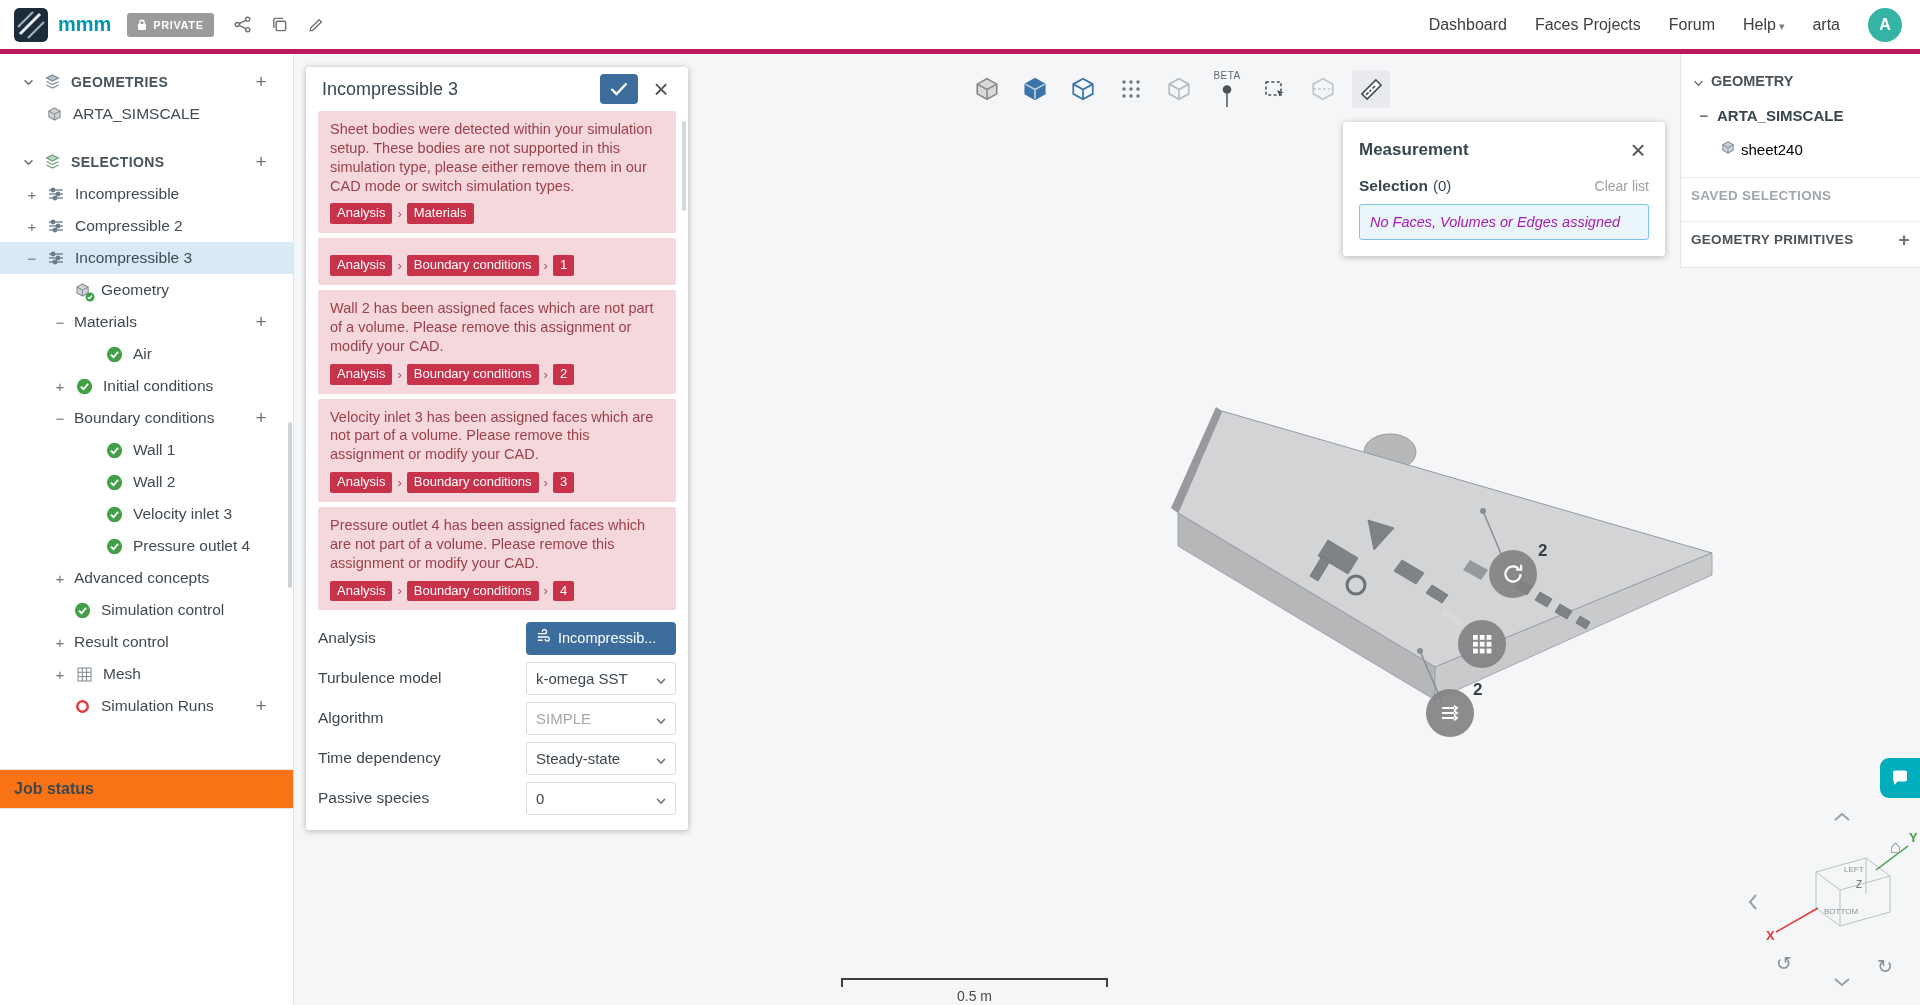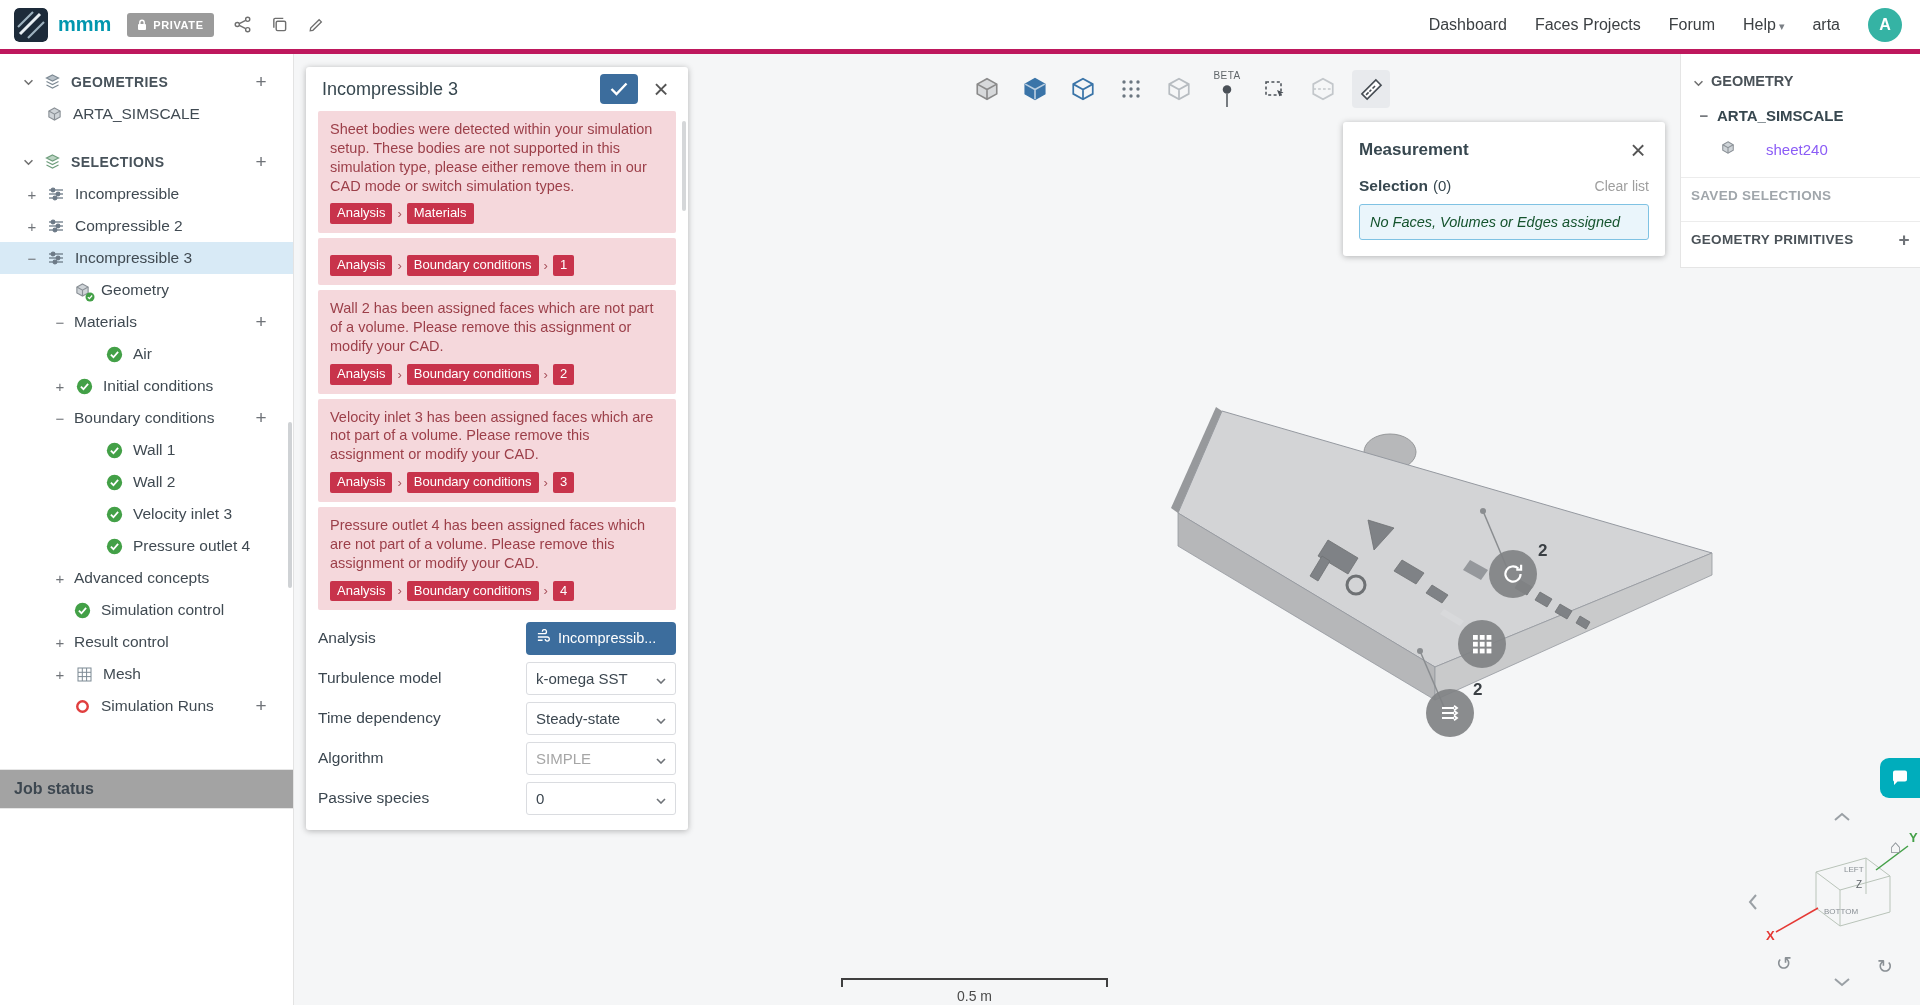--- a/index.html
+++ b/index.html
@@ -32,21 +32,21 @@
   .trow.tsel{background:#d8eaf6;}
   .thead .tlabel{font-size:14px;font-weight:bold;color:#47525a;letter-spacing:.4px;}
   .exp{width:16px;margin-right:6px;text-align:center;color:#6f7378;font-size:15px;line-height:1;flex:none;display:flex;align-items:center;justify-content:center;}
   .ticon{width:20px;margin-right:9px;flex:none;display:flex;align-items:center;justify-content:center;}
   .tlabel{overflow:hidden;text-overflow:ellipsis;}
   .tadd{margin-left:auto;margin-right:14px;width:20px;text-align:center;font-size:19px;color:#6f7378;cursor:pointer;flex:none;}
   .gc{position:relative;display:flex;}
   .gcheck{position:absolute;right:-5px;bottom:-4px;display:flex;}
   .job-status{position:absolute;left:0;right:0;top:715px;height:38px;border-top:1px solid #e6e6e6;
     border-bottom:1px solid #e6e6e6;display:flex;align-items:center;padding-left:14px;
-    font-size:16px;font-weight:bold;color:#3d4750;background:#a3a3a3;}
+    font-size:16px;font-weight:bold;color:#3d4750;background:#f97316;}
   .sb-scroll{position:absolute;right:1px;top:368px;width:4px;height:166px;background:#cfd2d5;border-radius:2px;}
   
   .viewport{position:absolute;left:294px;top:54px;right:0;bottom:0;background:#f5f6f7;z-index:1;}
   .model-svg{position:absolute;left:0;top:0;}
   .vbadge{position:absolute;width:48px;height:48px;border-radius:50%;background:rgba(128,130,132,.92);
     display:flex;align-items:center;justify-content:center;cursor:pointer;z-index:3;}
   .vcount{position:absolute;font-size:17px;font-weight:bold;color:#3a3f44;z-index:3;}
   .scalebar{position:absolute;left:547px;top:924px;width:267px;border-top:2px solid #3f3f3f;height:7px;}
   .scalebar:before,.scalebar:after{content:"";position:absolute;top:0;width:2px;height:7px;background:#3f3f3f;}
   .scalebar:before{left:0;} .scalebar:after{right:0;}
@@ -88,28 +88,28 @@
   
   .mpanel{position:absolute;left:1343px;top:122px;width:322px;background:#fff;border-radius:3px;
     box-shadow:0 1px 6px rgba(0,0,0,.28);z-index:25;padding-bottom:16px;}
   .mp-head{display:flex;align-items:center;padding:13px 12px 8px 16px;}
   .mp-title{flex:1;font-size:17px;font-weight:600;color:#37474f;}
   .mp-row{display:flex;align-items:baseline;padding:4px 16px 9px;}
   .mp-sel{font-size:15.5px;font-weight:bold;color:#37474f;}
   .mp-count{font-size:15px;color:#37474f;margin-left:5px;}
   .mp-clear{margin-left:auto;font-size:14px;color:#9e9e9e;cursor:pointer;}
   .mp-input{margin:0 16px;height:36px;border:1px solid #7fc2e3;background:#eaf5fb;border-radius:3px;
-    display:flex;align-items:center;padding:0 10px;font-style:italic;font-size:14.5px;color:#14532d;box-sizing:border-box;}
+    display:flex;align-items:center;padding:0 10px;font-style:italic;font-size:14.5px;color:#a21caf;box-sizing:border-box;}
   
   .rpanel{position:absolute;left:1680px;top:54px;right:0;background:#fff;border-left:1px solid #e5e5e5;
     border-bottom:1px solid #e5e5e5;z-index:20;padding:10px 0 10px;box-sizing:border-box;}
   .rp-row{height:34px;display:flex;align-items:center;padding:0 10px;font-size:15px;color:#3c4750;box-sizing:border-box;}
   .rp-head{font-size:14.5px;font-weight:bold;color:#4a5258;}
   .rp-sub{padding-left:16px;font-weight:600;color:#37474f;}
-  .rp-leaf{padding-left:40px;color:#8b5cf6;gap:25px;}
+  .rp-leaf{padding-left:40px;color:#000000;}
   .rp-sect{font-size:13.5px;font-weight:bold;letter-spacing:.3px;border-top:1px solid #ececec;height:36px;}
   .rp-gray{color:#a0a6ab;}
   .rp-dark{color:#4a5258;}
   .rp-plus{margin-left:auto;font-size:19px;color:#6f7378;cursor:pointer;}
   .rp-exp{width:14px;margin-right:6px;color:#6f7378;text-align:center;font-size:15px;}
   
   .chat{position:absolute;left:1880px;top:758px;width:40px;height:40px;background:#00adbc;
     border-radius:9px 0 0 9px;display:flex;align-items:center;justify-content:center;z-index:60;cursor:pointer;}
 </style>
 </head>
@@ -612,32 +612,32 @@
       <div class="frow">
         <span class="flabel">Turbulence model</span>
         <div class="sel">
       <span>k-omega SST</span>
       <span><svg width="10" height="6" viewBox="0 0 10 6" fill="none" stroke="#6f7378" stroke-width="1.6">
               <path d="M1 1 L5 5 L9 1"></path>
             </svg></span>
         </div>
       </div>
       <div class="frow">
+        <span class="flabel">Algorithm</span>
+        <div class="sel dis">
+      <span>SIMPLE</span>
+      <span><svg width="10" height="6" viewBox="0 0 10 6" fill="none" stroke="#6f7378" stroke-width="1.6">
+              <path d="M1 1 L5 5 L9 1"></path>
+            </svg></span>
+        </div>
+      </div>
+      <div class="frow">
         <span class="flabel">Time dependency</span>
         <div class="sel">
       <span>Steady-state</span>
-      <span><svg width="10" height="6" viewBox="0 0 10 6" fill="none" stroke="#6f7378" stroke-width="1.6">
-              <path d="M1 1 L5 5 L9 1"></path>
-            </svg></span>
-        </div>
-      </div>
-      <div class="frow">
-        <span class="flabel">Algorithm</span>
-        <div class="sel dis">
-      <span>SIMPLE</span>
       <span><svg width="10" height="6" viewBox="0 0 10 6" fill="none" stroke="#6f7378" stroke-width="1.6">
               <path d="M1 1 L5 5 L9 1"></path>
             </svg></span>
         </div>
       </div>
       <div class="frow">
         <span class="flabel">Passive species</span>
         <div class="sel">
       <span>0</span>
       <span><svg width="10" height="6" viewBox="0 0 10 6" fill="none" stroke="#6f7378" stroke-width="1.6">

